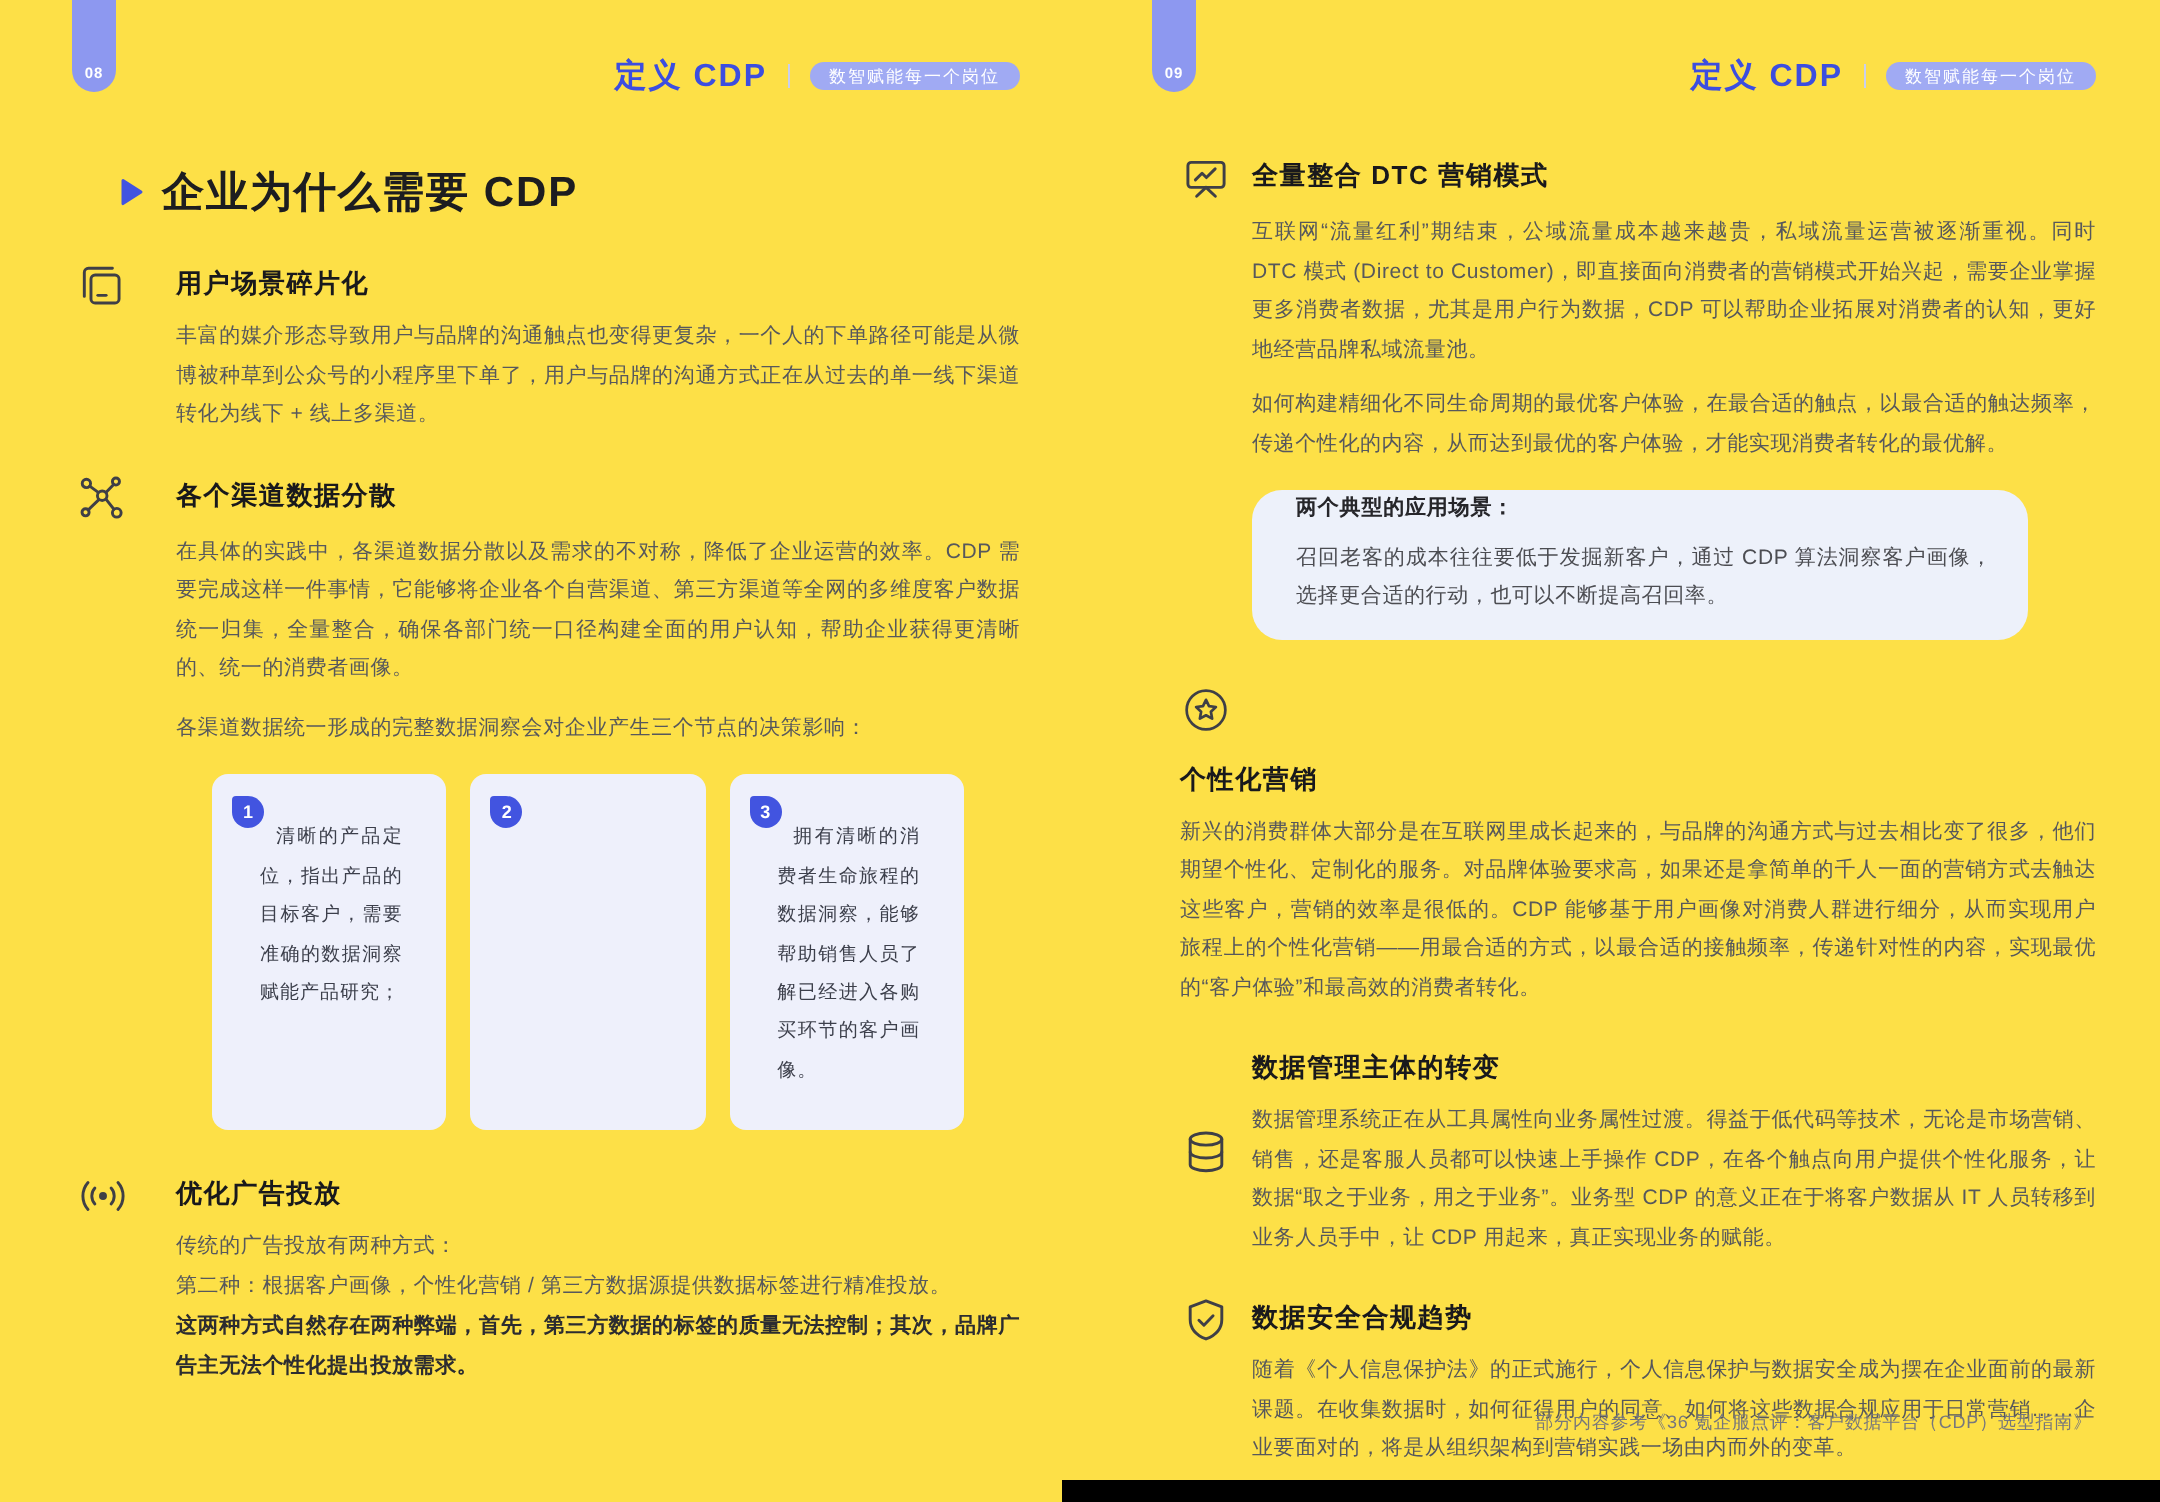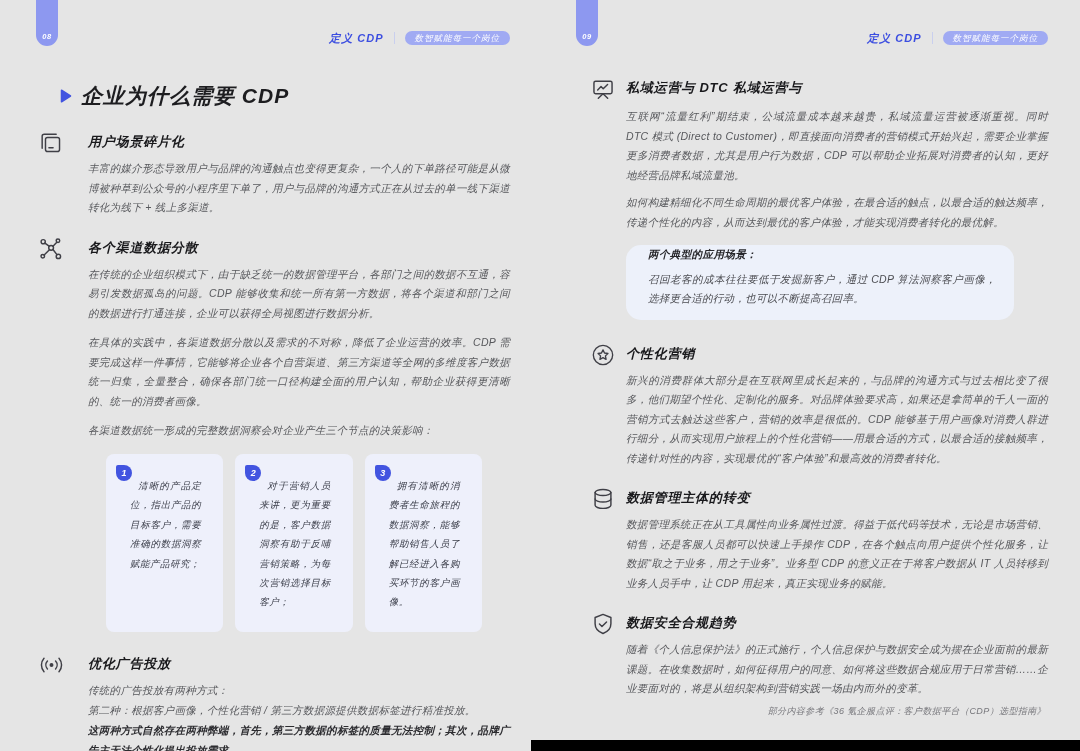--- a/index.html
+++ b/index.html
@@ -1,31 +1,31 @@
 <!DOCTYPE html>
 <html><head>
 <meta charset="utf-8">
 <style>
   html,body{margin:0;padding:0;background:#ffffff;}
   body{font-family:"Liberation Sans","DejaVu Sans",sans-serif;}
   .spread{position:relative;width:1080px;height:751px;background:#ffffff;overflow:hidden;}
-  .page{position:absolute;top:0;width:540px;height:751px;background:#e5e5e5;font-style:italic;}
+  .page{position:absolute;top:0;width:540px;height:751px;background:#fde047;}
   .page-left{left:0;}
   .page-right{left:540px;}
 
   
   .tab{position:absolute;top:0;left:36px;width:22px;height:46px;background:#8d98f0;
        border-radius:0 0 11px 11px;display:flex;align-items:flex-end;justify-content:center;}
   .tab span{color:#ffffff;font-size:7.5px;font-weight:700;letter-spacing:.5px;padding-bottom:5px;}
 
   
   .header-row{display:flex;justify-content:flex-end;align-items:center;margin-top:30px;height:16px;}
   .page-left .header-row{padding-right:30px;}
   .page-right .header-row{padding-right:32px;}
-  .header-section{color:#3c4ee0;font-size:11px;font-weight:700;letter-spacing:1px;}
+  .header-section{color:#3c4ee0;font-size:16px;font-weight:700;letter-spacing:1px;}
   .header-divider{width:0;height:12px;border-left:1px solid #c9cfee;margin:0 10px;}
   .header-pill{background:#a0aaf3;color:#ffffff;font-size:8.5px;letter-spacing:1px;
                padding:3px 10px;border-radius:999px;line-height:1;}
 
   
   .page-left .content{padding:0 30px 0 38px;}
   .page-right .content{padding:0 32px 0 50px;}
 
   .main-title{display:flex;align-items:center;gap:9px;margin:36px 0 0 22px;}
   .main-title h1{margin:0;font-size:21px;font-weight:800;color:#1d1d20;letter-spacing:1px;}
@@ -111,32 +111,30 @@
             <circle cx="4.6" cy="19.4" r="1.7"></circle>
             <circle cx="19.6" cy="19.6" r="2.1"></circle>
             <path d="M6.6 6.8 L10.7 9.8"></path>
             <path d="M14.4 9.9 L18.1 6"></path>
             <path d="M11 13.3 L5.9 18.2"></path>
             <path d="M14.4 13 L18.2 17.9"></path>
           </svg>
         </div>
         <div class="text-col">
           <p class="sec-title">各个渠道数据分散</p>
-          <p class="body-p">在传统的企业组织模式下，由于缺乏统一的数据管理平台，各部门之间的数据不互通，容易引发数据孤岛的问题。CDP 能够收集和统一所有第一方数据，将各个渠道和部门之间的数据进行打通连接，企业可以获得全局视图进行数据分析。</p>
           <p class="body-p" style="margin-top:10px;">在具体的实践中，各渠道数据分散以及需求的不对称，降低了企业运营的效率。CDP 需要完成这样一件事情，它能够将企业各个自营渠道、第三方渠道等全网的多维度客户数据统一归集，全量整合，确保各部门统一口径构建全面的用户认知，帮助企业获得更清晰的、统一的消费者画像。</p>
           <p class="body-p" style="margin-top:10px;">各渠道数据统一形成的完整数据洞察会对企业产生三个节点的决策影响：</p>
 
           <div class="cards">
             <div class="card">
               <span class="num-badge">1</span>
               <p>清晰的产品定位，指出产品的目标客户，需要准确的数据洞察赋能产品研究；</p>
             </div>
             <div class="card">
               <span class="num-badge">2</span>
-              <p>对于营销人员来讲，更为重要的是，客户数据洞察有助于反哺营销策略，为每次营销选择目标客户；</p>
             </div>
             <div class="card">
               <span class="num-badge">3</span>
               <p>拥有清晰的消费者生命旅程的数据洞察，能够帮助销售人员了解已经进入各购买环节的客户画像。</p>
             </div>
           </div>
         </div>
       </div>
 
       <div class="section" style="margin-top:20px;">
@@ -179,45 +177,45 @@
       <div class="section" style="margin-top:30px;">
         <div class="icon-col">
           <svg width="26" height="26" viewBox="0 0 25 25" fill="none" stroke="#3f3f46" stroke-width="1.4" stroke-linecap="round" stroke-linejoin="round">
             <rect x="3.8" y="5" width="17.4" height="12" rx="1.6"></rect>
             <path d="M7.4 13.4 l3.2-3.2 2.1 2.1 4.2-4.2"></path>
             <path d="M8 21.3 l4.5-4.3"></path>
             <path d="M17 21.3 l-4.5-4.3"></path>
           </svg>
         </div>
         <div class="text-col">
-          <p class="sec-title">私域运营与 DTC 私域运营与</p>
+          <p class="sec-title">全量整合 DTC 营销模式</p>
           <p class="body-p" style="margin-top:10px;">互联网“流量红利”期结束，公域流量成本越来越贵，私域流量运营被逐渐重视。同时 DTC 模式 (Direct to Customer)，即直接面向消费者的营销模式开始兴起，需要企业掌握更多消费者数据，尤其是用户行为数据，CDP 可以帮助企业拓展对消费者的认知，更好地经营品牌私域流量池。</p>
           <p class="body-p">如何构建精细化不同生命周期的最优客户体验，在最合适的触点，以最合适的触达频率，传递个性化的内容，从而达到最优的客户体验，才能实现消费者转化的最优解。</p>
 
           <div class="quote-box">
             <p class="qtitle">两个典型的应用场景：</p>
             <p>召回老客的成本往往要低于发掘新客户，通过 CDP 算法洞察客户画像，选择更合适的行动，也可以不断提高召回率。</p>
           </div>
         </div>
       </div>
 
-      <div class="section" style="margin-top:18px;">
+      <div class="section" style="margin-top:18px;flex-direction:column;">
         <div class="icon-col">
           <svg width="26" height="26" viewBox="0 0 25 25" fill="none" stroke="#3f3f46" stroke-width="1.3" stroke-linecap="round" stroke-linejoin="round">
             <circle cx="12.5" cy="12.5" r="9.3"></circle>
             <path d="M12.5 7.6 l1.45 3 3.3.45 -2.4 2.3 .6 3.3 -2.95-1.6 -2.95 1.6 .6-3.3 -2.4-2.3 3.3-.45 z"></path>
           </svg>
         </div>
         <div class="text-col">
           <p class="sec-title">个性化营销</p>
           <p class="body-p">新兴的消费群体大部分是在互联网里成长起来的，与品牌的沟通方式与过去相比变了很多，他们期望个性化、定制化的服务。对品牌体验要求高，如果还是拿简单的千人一面的营销方式去触达这些客户，营销的效率是很低的。CDP 能够基于用户画像对消费人群进行细分，从而实现用户旅程上的个性化营销——用最合适的方式，以最合适的接触频率，传递针对性的内容，实现最优的“客户体验”和最高效的消费者转化。</p>
         </div>
       </div>
 
-      <div class="section" style="margin-top:18px;">
+      <div class="section" style="margin-top:18px;align-items:center;">
         <div class="icon-col">
           <svg width="26" height="26" viewBox="0 0 25 25" fill="none" stroke="#3f3f46" stroke-width="1.4" stroke-linecap="round">
             <ellipse cx="12.5" cy="6.3" rx="7.6" ry="2.9"></ellipse>
             <path d="M4.9 6.3 v12.3 c0 1.6 3.4 2.9 7.6 2.9 s7.6-1.3 7.6-2.9 V6.3"></path>
             <path d="M4.9 12.5 c0 1.6 3.4 2.9 7.6 2.9 s7.6-1.3 7.6-2.9"></path>
           </svg>
         </div>
         <div class="text-col">
           <p class="sec-title">数据管理主体的转变</p>
           <p class="body-p">数据管理系统正在从工具属性向业务属性过渡。得益于低代码等技术，无论是市场营销、销售，还是客服人员都可以快速上手操作 CDP，在各个触点向用户提供个性化服务，让数据“取之于业务，用之于业务”。业务型 CDP 的意义正在于将客户数据从 IT 人员转移到业务人员手中，让 CDP 用起来，真正实现业务的赋能。</p>

